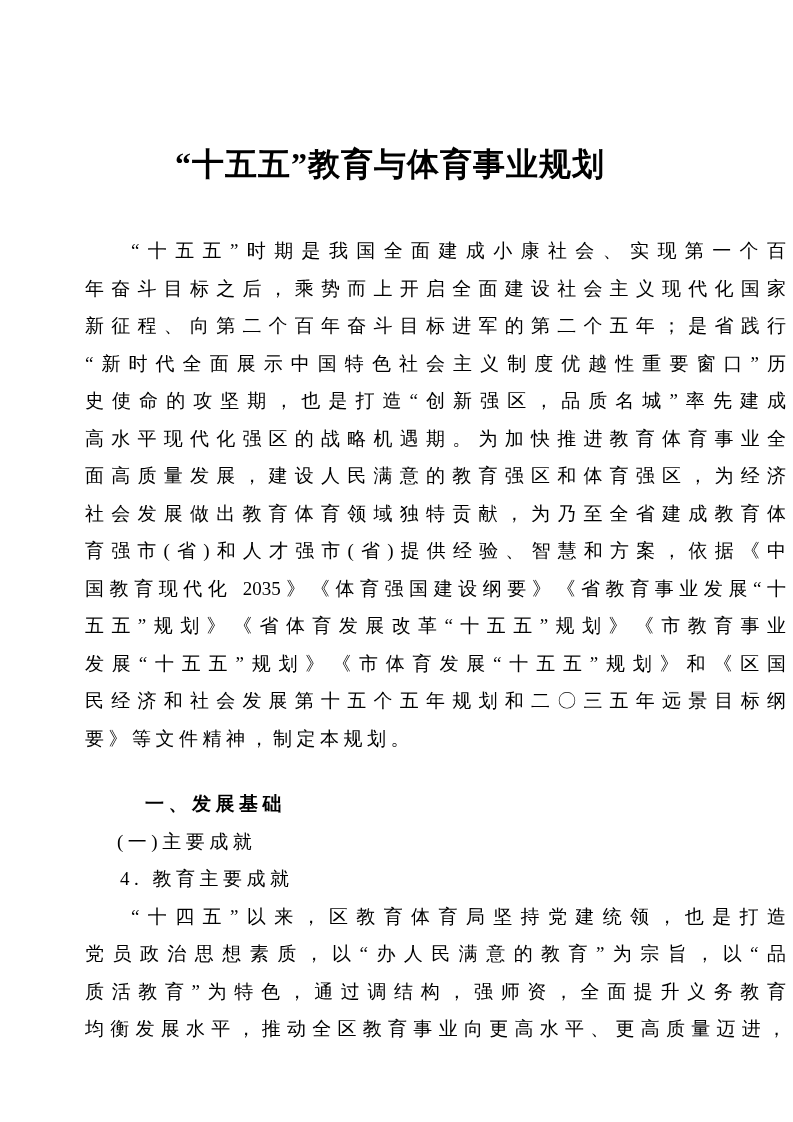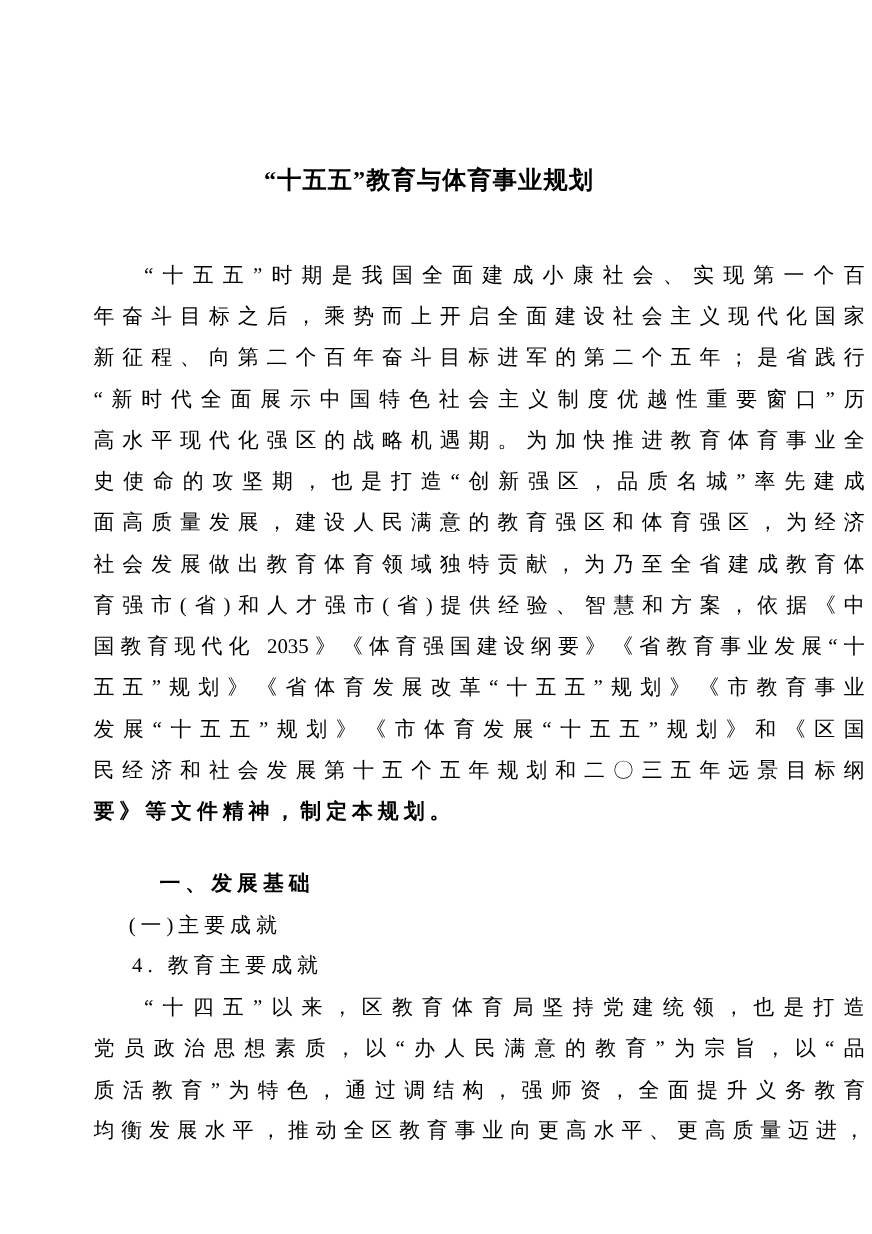--- a/index.html
+++ b/index.html
@@ -12,21 +12,21 @@
     font-family: "Liberation Serif", "DejaVu Serif", serif;
     overflow: hidden;
     margin: 0 auto;
   }
   .doc-title {
     position: absolute;
     top: 143px;
     left: 85px;
     width: 610px;
     text-align: center;
-    font-size: 22px;
+    font-size: 32px;
     font-weight: bold;
     line-height: 42px;
     letter-spacing: 1px;
     white-space: nowrap;
   }
   .doc-body {
     position: absolute;
     top: 232px;
     left: 85px;
     width: 701px;
@@ -38,21 +38,20 @@
     text-align: justify;
     text-align-last: justify;
     text-justify: inter-character;
     white-space: nowrap;
     overflow: hidden;
   }
   .line.short {
     text-align: center;
     text-align-last: left;
     letter-spacing: 4.5px;
-    font-weight: bold;
   }
   .indent-first  { text-indent: 46px; }
   .heading-1 {
     height: 37.5px;
     font-weight: bold;
     text-indent: 60px;
     letter-spacing: 4.5px;
     white-space: nowrap;
     margin-top: 28px;
   }
@@ -75,22 +74,22 @@
 <div class="page">
 
   <div class="doc-title">“十五五”教育与体育事业规划</div>
 
   <div class="doc-body">
 
     <div class="line indent-first">“十五五”时期是我国全面建成小康社会、实现第一个百</div>
     <div class="line">年奋斗目标之后，乘势而上开启全面建设社会主义现代化国家</div>
     <div class="line">新征程、向第二个百年奋斗目标进军的第二个五年；是省践行</div>
     <div class="line">“新时代全面展示中国特色社会主义制度优越性重要窗口”历</div>
+    <div class="line">史使命的攻坚期，也是打造“创新强区，品质名城”率先建成</div>
     <div class="line">高水平现代化强区的战略机遇期。为加快推进教育体育事业全</div>
-    <div class="line">史使命的攻坚期，也是打造“创新强区，品质名城”率先建成</div>
     <div class="line">面高质量发展，建设人民满意的教育强区和体育强区，为经济</div>
     <div class="line">社会发展做出教育体育领域独特贡献，为乃至全省建成教育体</div>
     <div class="line">育强市(省)和人才强市(省)提供经验、智慧和方案，依据《中</div>
     <div class="line">国教育现代化 2035》《体育强国建设纲要》《省教育事业发展“十</div>
     <div class="line">五五”规划》《省体育发展改革“十五五”规划》《市教育事业</div>
     <div class="line">发展“十五五”规划》《市体育发展“十五五”规划》和《区国</div>
     <div class="line">民经济和社会发展第十五个五年规划和二〇三五年远景目标纲</div>
     <div class="line short">要》等文件精神，制定本规划。</div>
 
     <div class="heading-1">一、发展基础</div>

